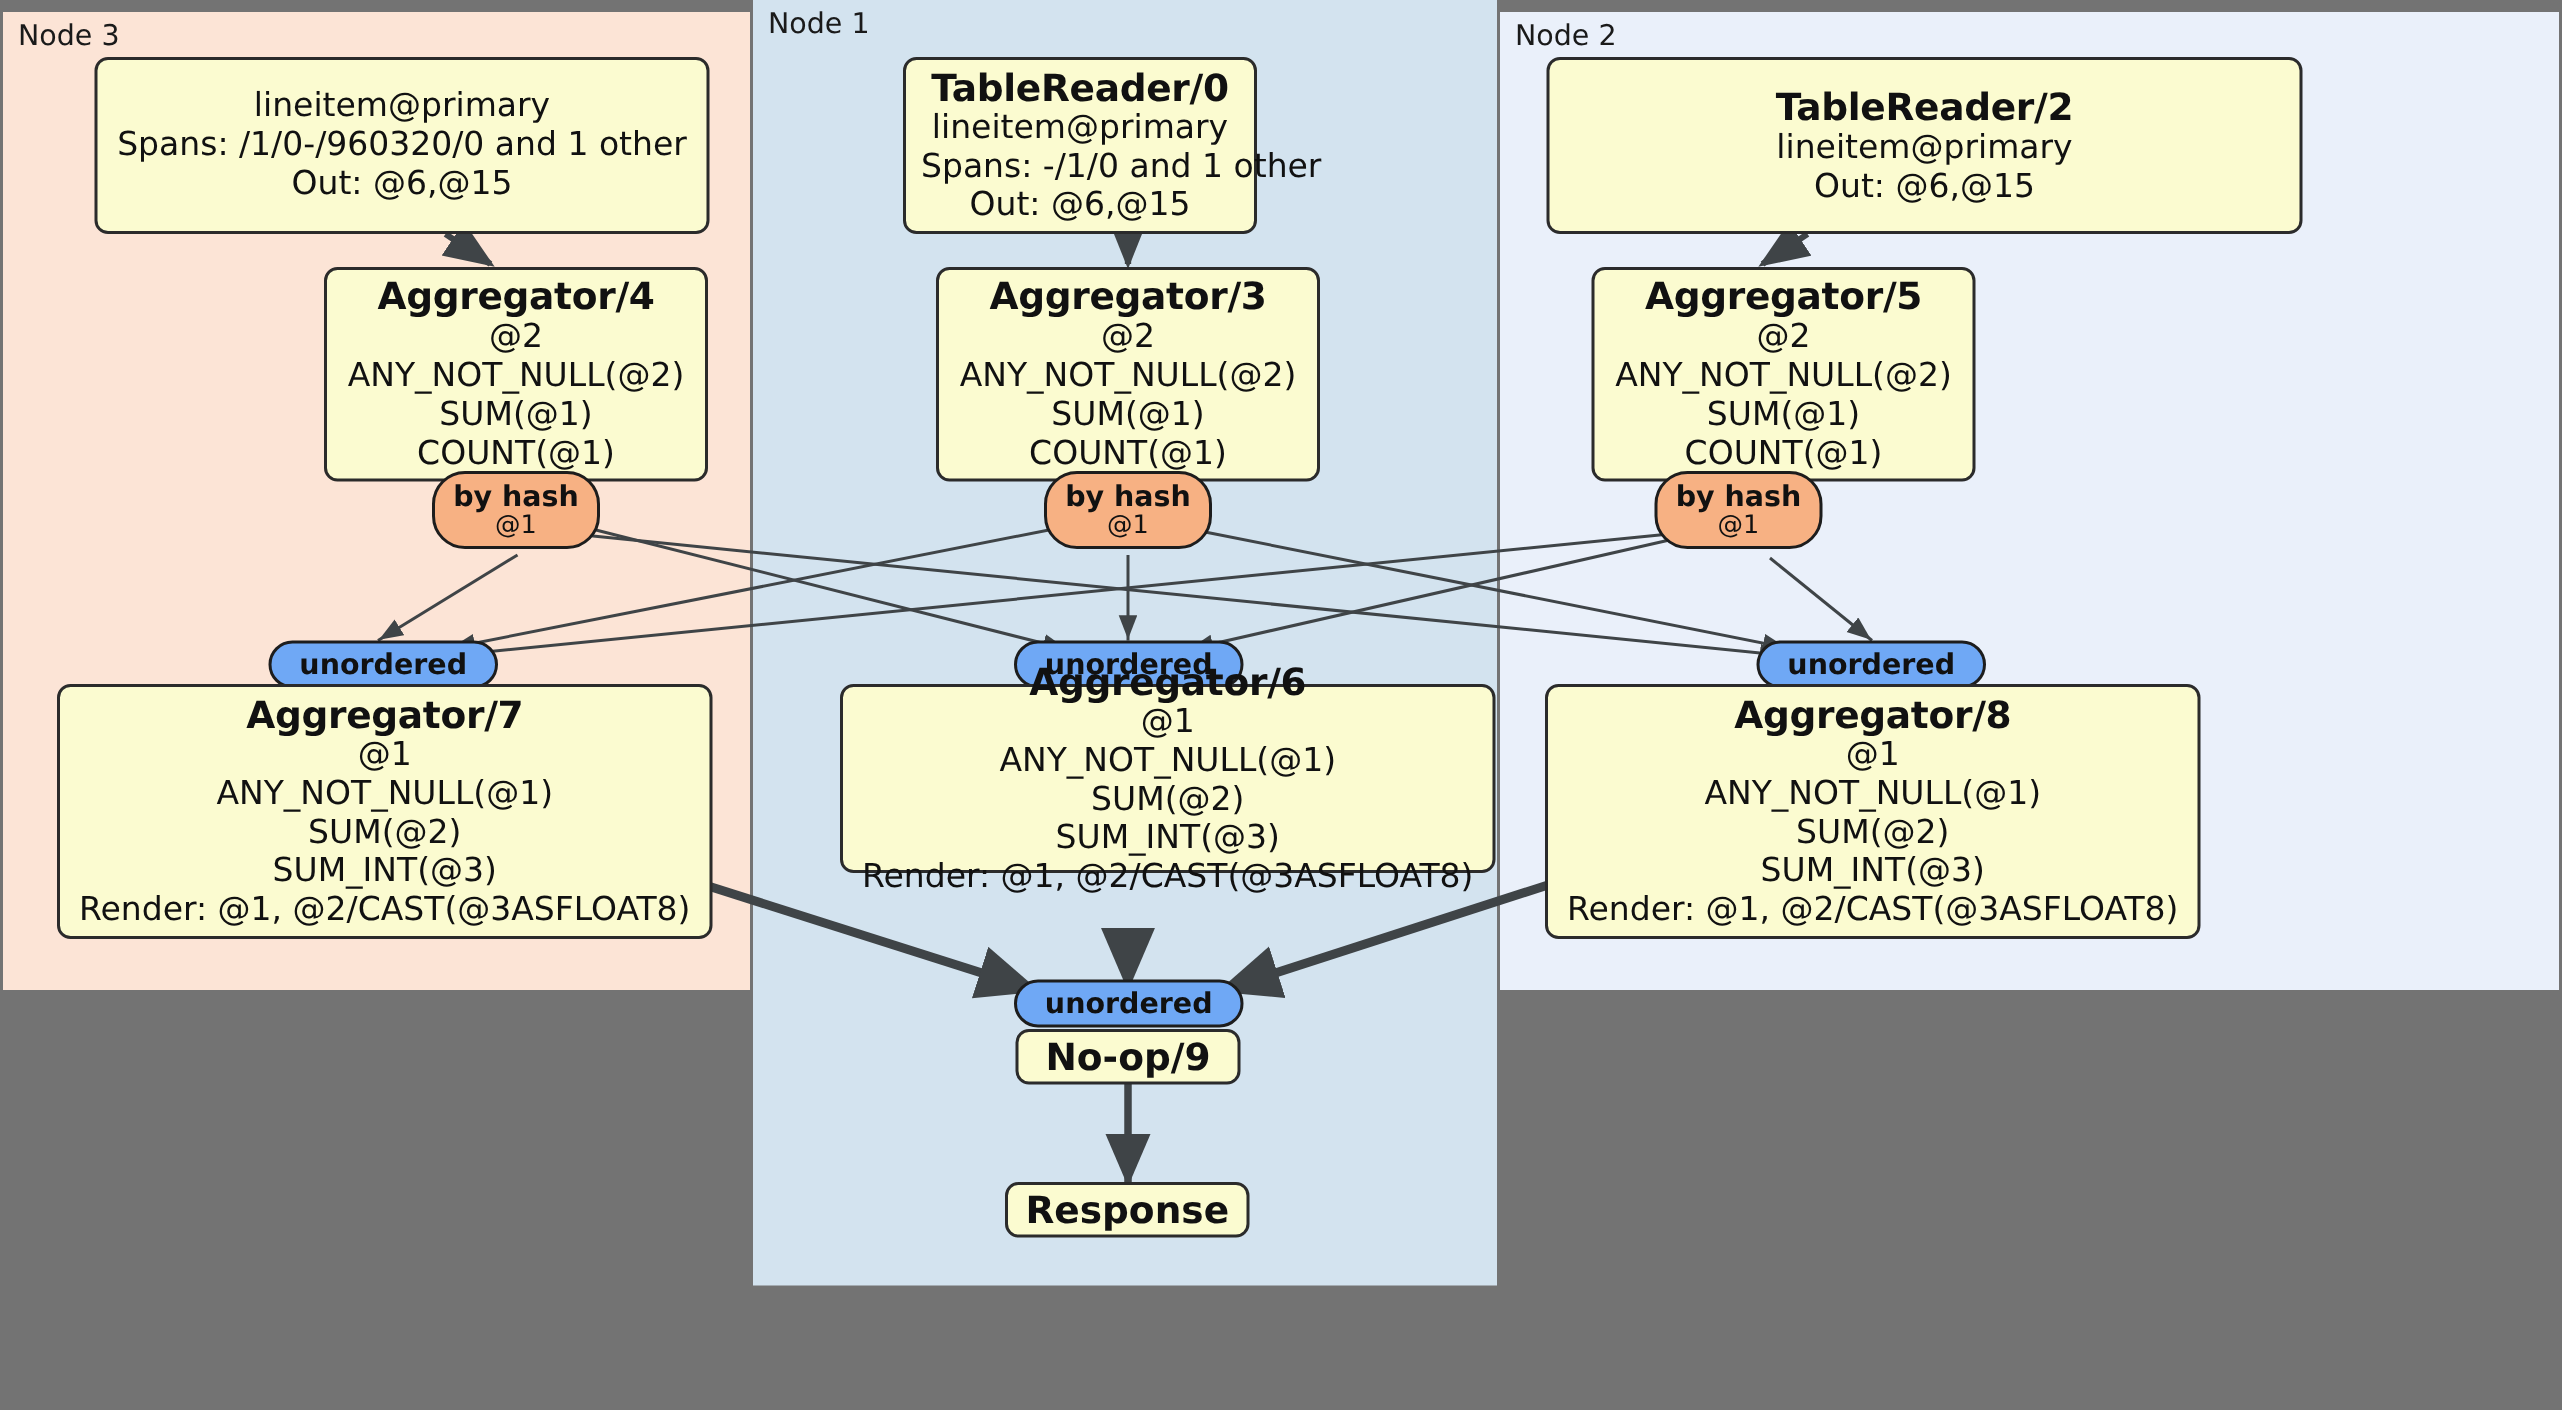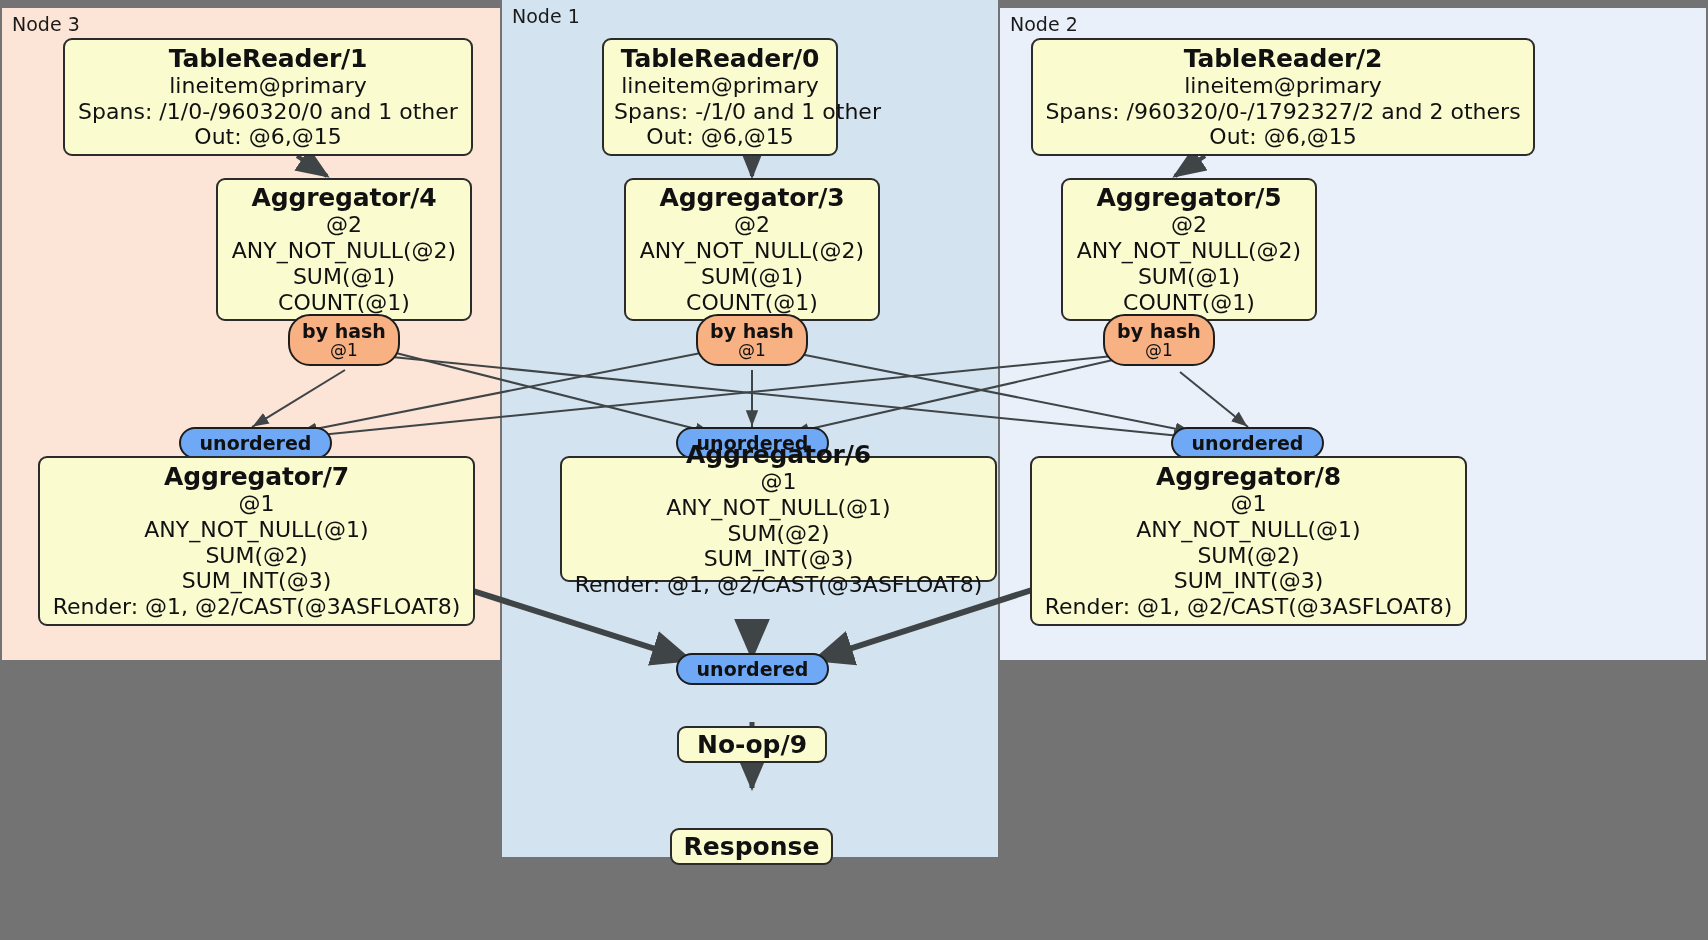--- a/index.html
+++ b/index.html
@@ -29,21 +29,21 @@
     display:flex;flex-direction:column;justify-content:center;
     padding:5px 10px;
   }
   .proc .ttl{font-weight:bold;font-size:25px;line-height:1.16;letter-spacing:-0.2px;}
   .proc .ln{font-size:22px;line-height:1.18;white-space:nowrap;}
 
   .small-proc{
     position:absolute;box-sizing:border-box;
     background:#fbfbd0;border:2.5px solid #2b2b2b;border-radius:9px;
     display:flex;align-items:center;justify-content:center;
-    font-weight:bold;font-size:25px;color:#111111;margin-top:40px;
+    font-weight:bold;font-size:25px;color:#111111;
   }
 
   
   .pill{
     position:absolute;box-sizing:border-box;
     border:2.2px solid #1d1d1d;border-radius:22px;
     display:flex;flex-direction:column;align-items:center;justify-content:center;
     text-align:right;line-height:1.1;
   }
   .pill.router{background:#f7b183;}
@@ -107,37 +107,35 @@
       <path d="M752,624 L752,657"></path>
       <path d="M1032,590 L815,660"></path>
     </g>
 
     <g stroke="#3f4447" stroke-width="5" fill="none" marker-end="url(#ah-fat)">
       <path d="M752,722 L752,788"></path>
     </g>
   </svg>
 
   <div class="proc" style="left:63px;top:38px;width:410px;height:118px;">
-    <div class="ttl">TableReader/1</div>
     <div class="ln">lineitem@primary</div>
     <div class="ln">Spans: /1/0-/960320/0 and 1 other</div>
     <div class="ln">Out: @6,@15</div>
   </div>
 
   <div class="proc" style="left:602px;top:38px;width:236px;height:118px;">
     <div class="ttl">TableReader/0</div>
     <div class="ln">lineitem@primary</div>
     <div class="ln">Spans: -/1/0 and 1 other</div>
     <div class="ln">Out: @6,@15</div>
   </div>
 
   <div class="proc" style="left:1031px;top:38px;width:504px;height:118px;">
     <div class="ttl">TableReader/2</div>
     <div class="ln">lineitem@primary</div>
-    <div class="ln">Spans: /960320/0-/1792327/2 and 2 others</div>
     <div class="ln">Out: @6,@15</div>
   </div>
 
   <div class="proc" style="left:216px;top:178px;width:256px;height:143px;">
     <div class="ttl">Aggregator/4</div>
     <div class="ln">@2</div>
     <div class="ln">ANY_NOT_NULL(@2)</div>
     <div class="ln">SUM(@1)</div>
     <div class="ln">COUNT(@1)</div>
   </div>

